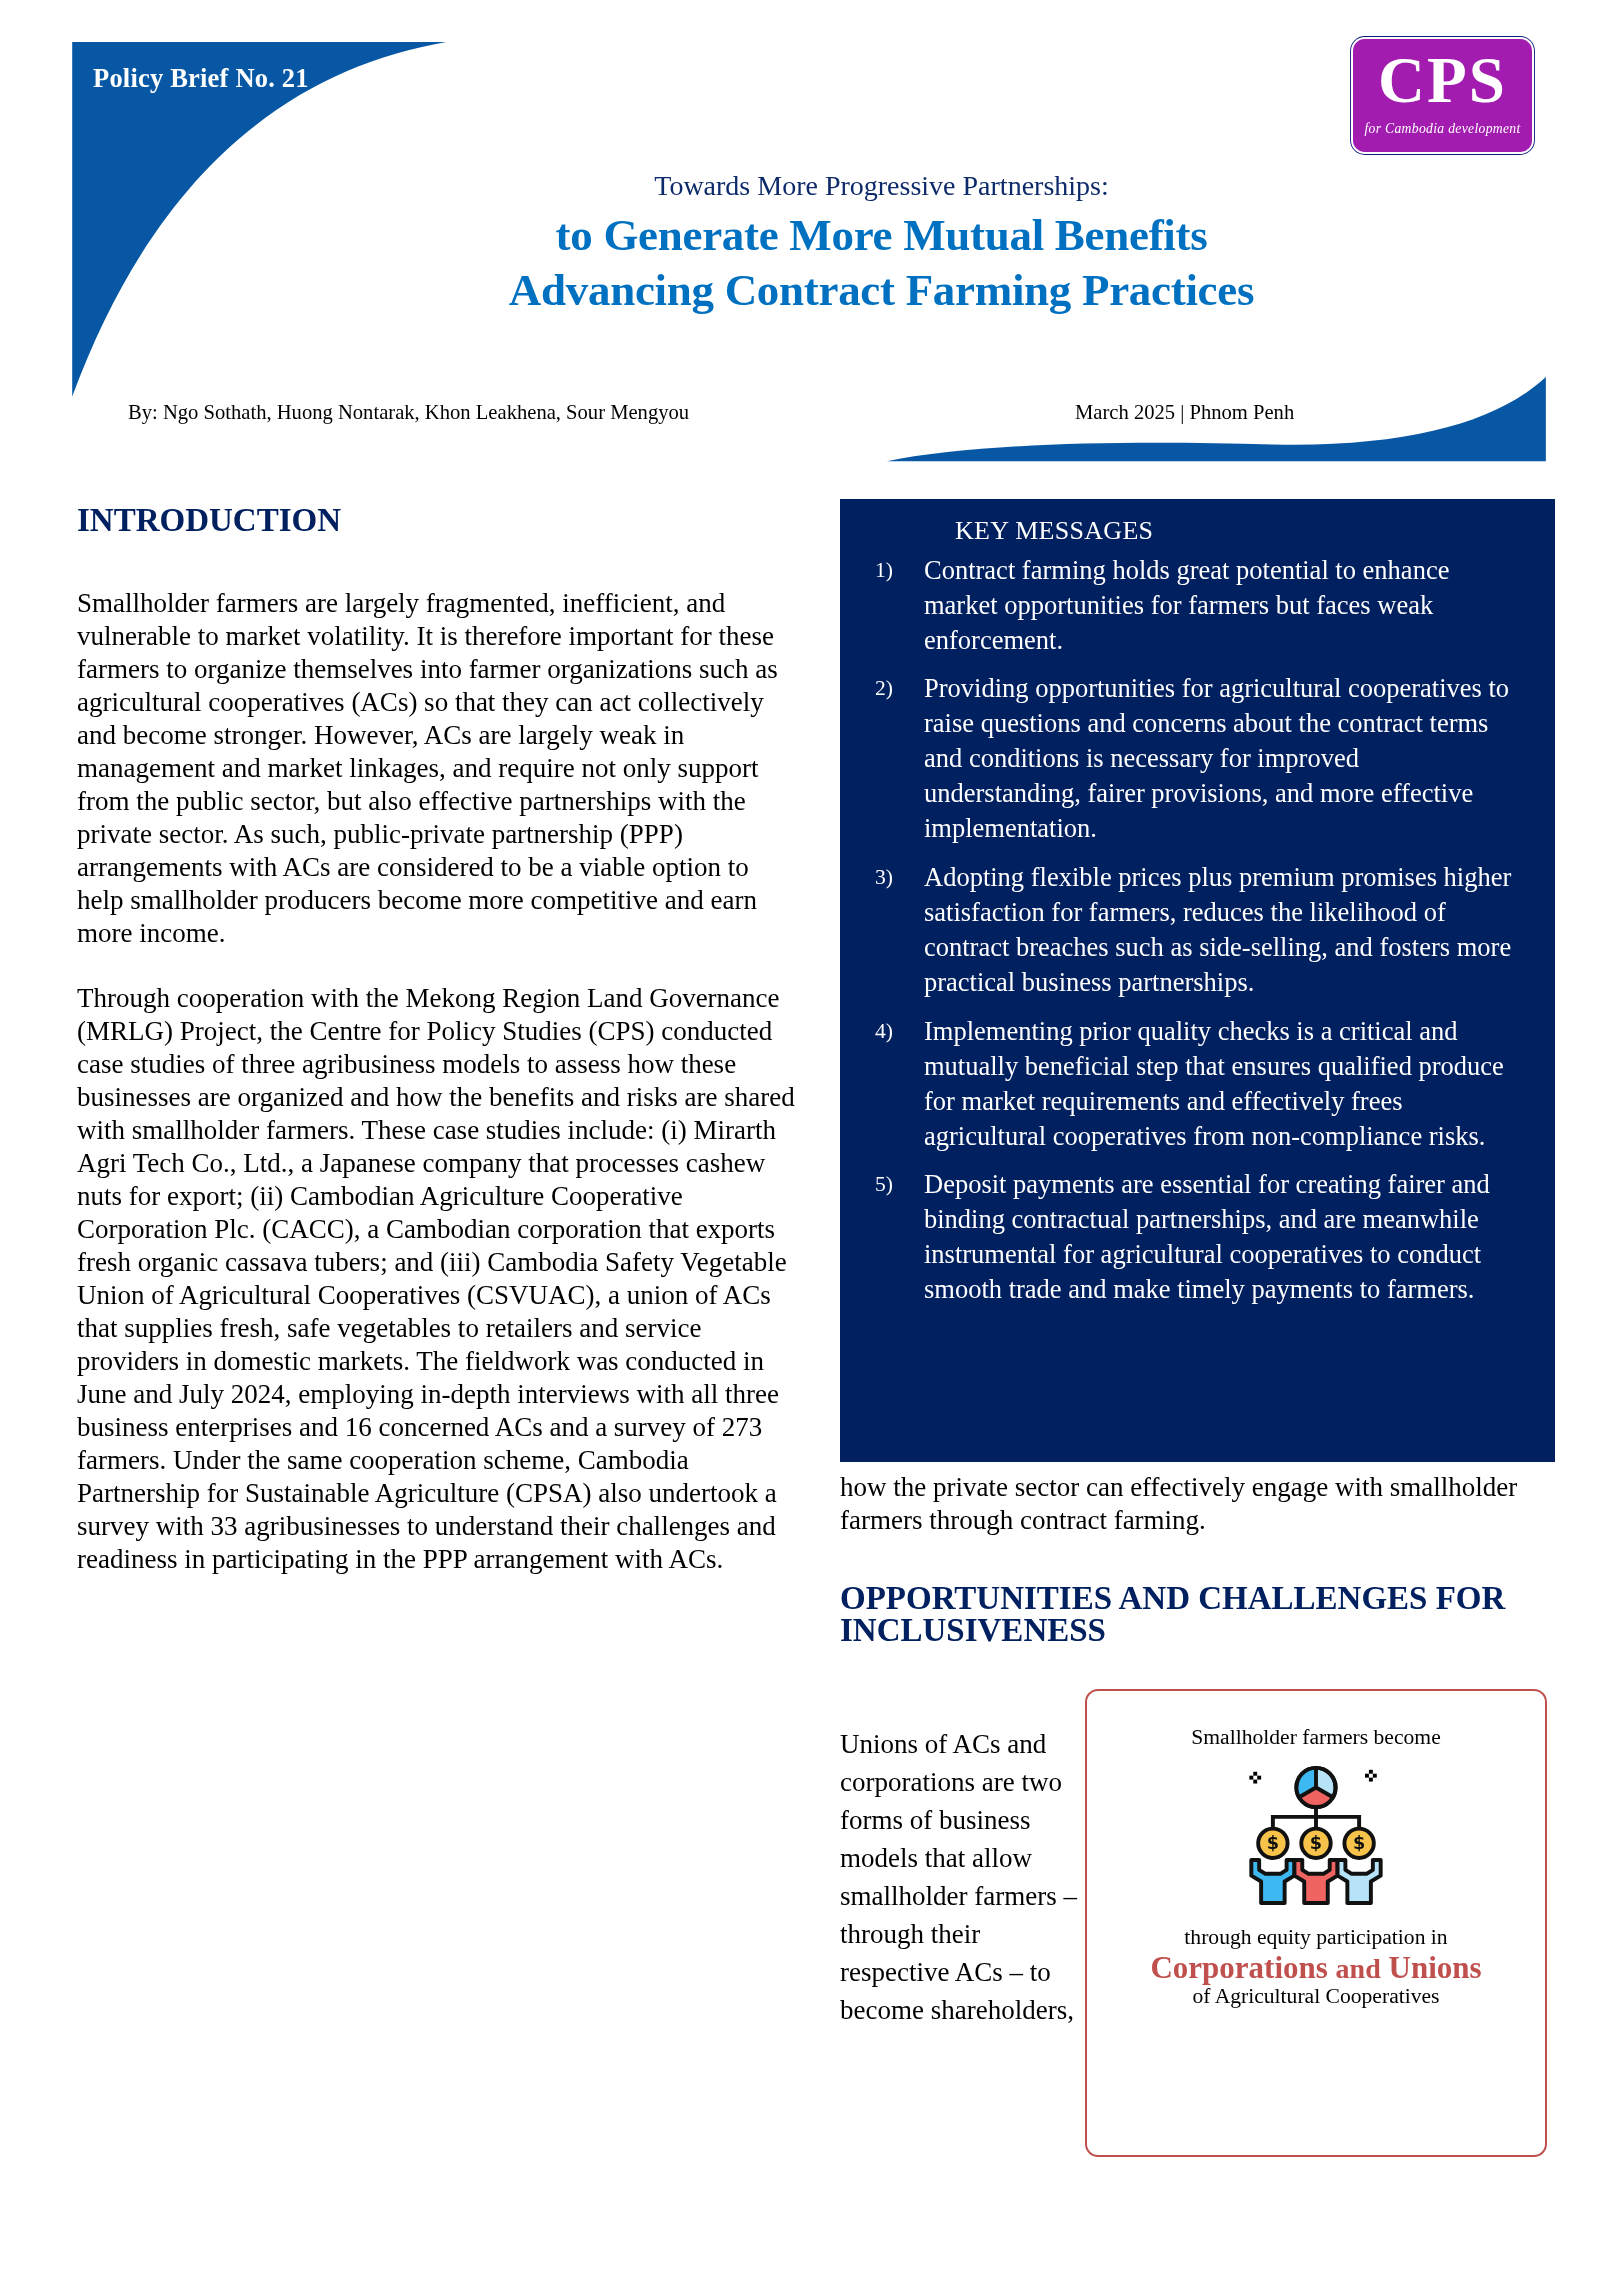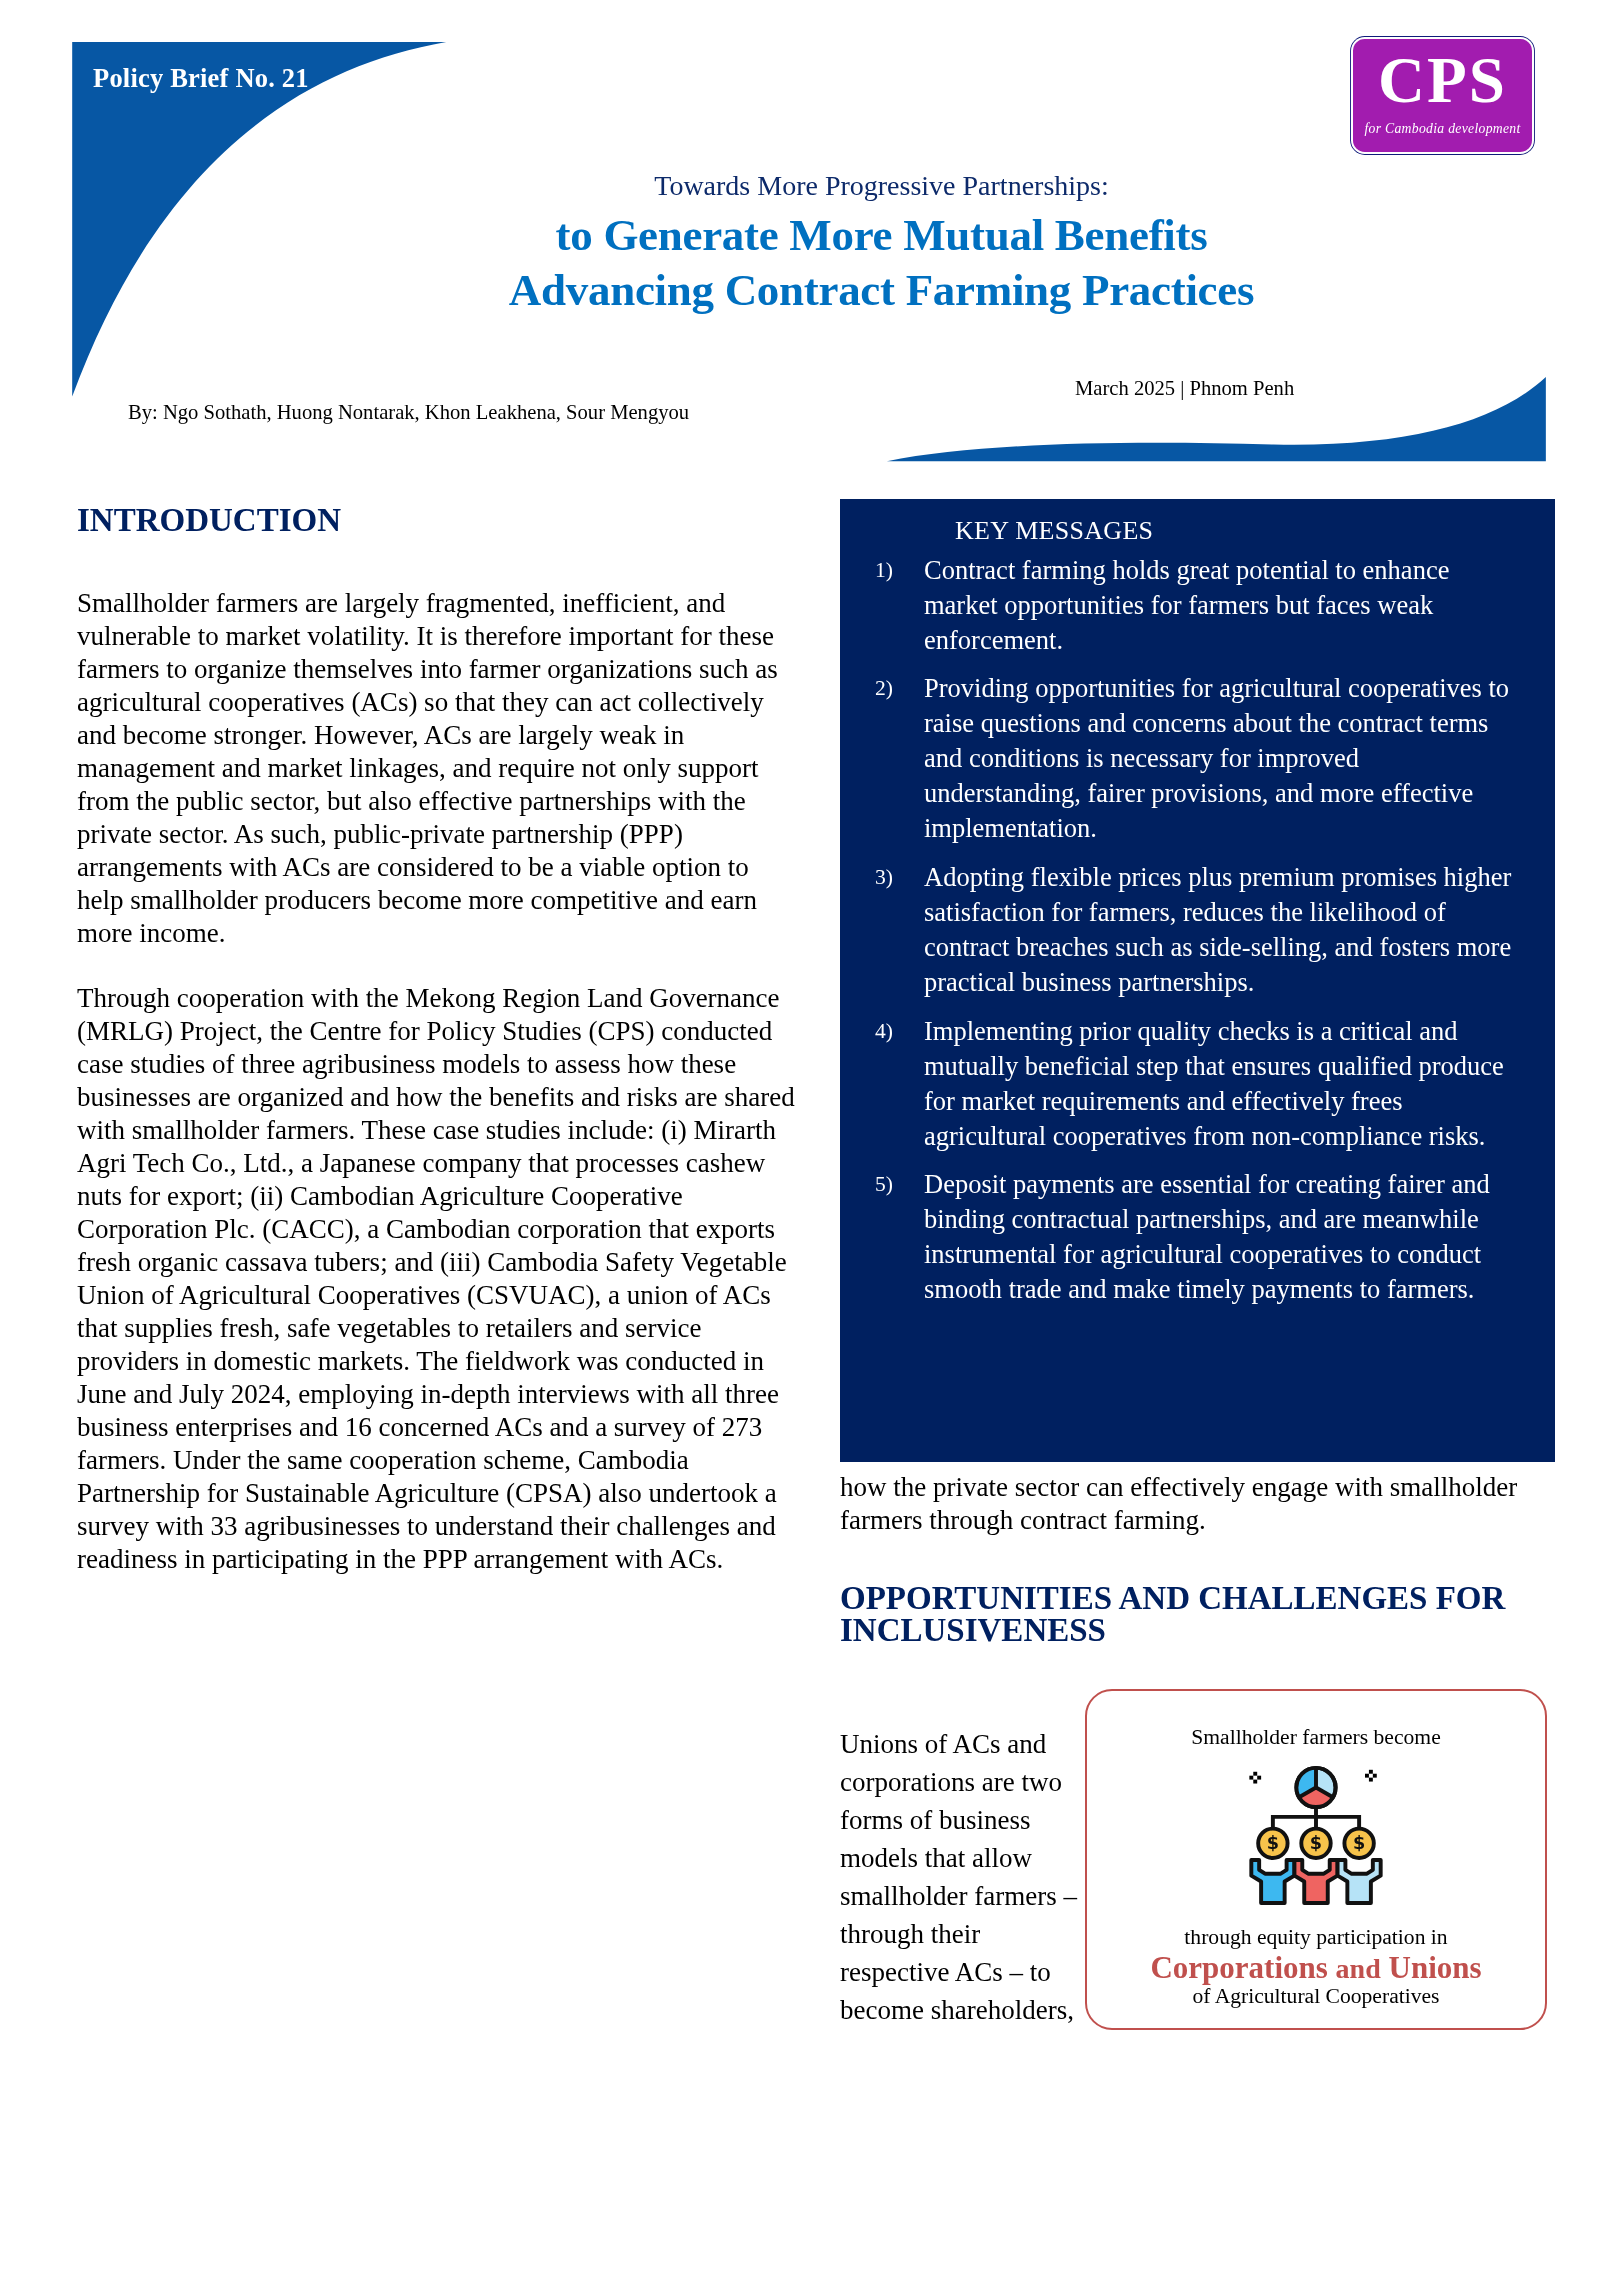--- a/index.html
+++ b/index.html
@@ -14,21 +14,21 @@
   .logo { left: 1353px; top: 39px; width: 179px; height: 113px; background: #a21caf;
           border-radius: 11.8px; box-shadow: 0 0 0 2px #fff, 0 0 0 2.9px #0f1b7a; text-align: center; }
   .logo-main { display: block; color: #fff; font-weight: bold; font-size: 65px; line-height: 71px; margin-top: 5.9px; letter-spacing: 2px; }
   .logo-sub { display: block; color: #fff; font-style: italic; font-size: 13.7px; line-height: 17.6px; margin-top: 3.9px; letter-spacing: 0.3px; }
 
   .title-block { left: 372px; width: 1019px; top: 169px; text-align: center; }
   .title-pre { color: #0d2a6a; font-size: 28px; line-height: 33px; }
   .title-main { color: #0070C0; font-weight: bold; font-size: 45px; line-height: 55px; margin-top: 5.9px; letter-spacing: -0.3px; }
 
   .byline { left: 116px; top: 401px; font-size: 20.6px; margin-left: 12px; }
-  .dateline { left: 1075px; top: 377px; font-size: 20.6px; }
+  .dateline { left: 1075px; top: 401px; font-size: 20.6px; }
 
   
   .col-left { left: 77px; top: 504px; width: 721px; }
   .h-sec { color: #002060; font-weight: bold; font-size: 33px; line-height: 32px; margin: 0; }
   .body-text { font-size: 27px; line-height: 33px; margin: 0; }
   .gap-h { height: 51px; }
   .gap-p { height: 32px; }
 
   
   .km-box { left: 840px; top: 499px; width: 715px; height: 963px; background: #002060; color: #fff;
@@ -37,22 +37,22 @@
   .km-list { list-style: none; margin: 0; padding: 0; }
   .km-item { display: flex; margin-bottom: 13.7px; }
   .km-num { width: 49px; flex: 0 0 49px; font-size: 21.6px; line-height: 34px; padding-left: 0; }
   .km-text { flex: 1; font-size: 26.5px; line-height: 35px; }
 
   .col-right-cont { left: 840px; top: 1471px; width: 725px; }
   .opp-heading { left: 840px; top: 1582px; width: 686px; }
 
   .narrow { left: 840px; top: 1698px; width: 240px; font-size: 27px; line-height: 38px; }
 
-  .illus { left: 1085px; top: 1689px; width: 462px; height: 341px; box-sizing: border-box;
-           border: 2.9px solid #C0504D; border-radius: 27px; text-align: center; }
+  .illus { left: 1085px; top: 1689px; width: 462px; height: 468px; box-sizing: border-box;
+           border: 2.9px solid #C0504D; border-radius: 13px; text-align: center; }
   .il-1 { margin-top: 34px; font-size: 21.6px; line-height: 25.5px; }
   .il-2 { color: #C0504D; font-weight: bold; font-size: 35px; line-height: 39px; margin-top: 5.9px; font-variant: small-caps; letter-spacing: 1px; }
   .il-icon { margin: 9.8px auto 0; width: 176px; height: 147px; }
   .il-3 { margin-top: 13.7px; font-size: 21.6px; line-height: 25.5px; }
   .il-4 { color: #C0504D; font-weight: bold; font-size: 31px; line-height: 35px; }
   .il-4 .small { font-size: 28px; }
   .il-5 { font-size: 21.6px; line-height: 21.6px; height: 21.6px; overflow: hidden; }
 </style>
 </head>
 <body>

